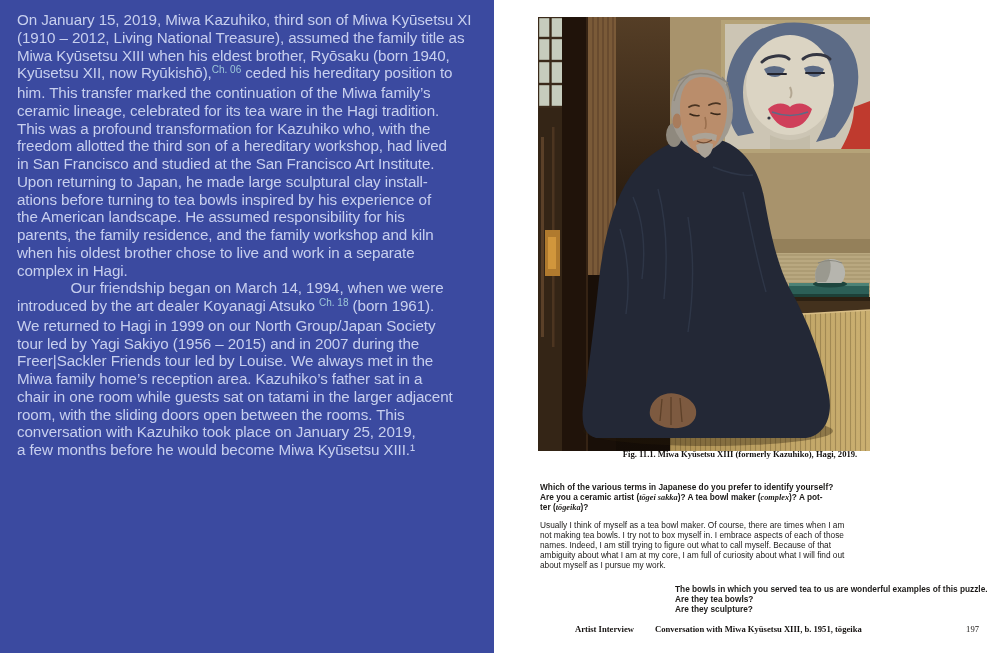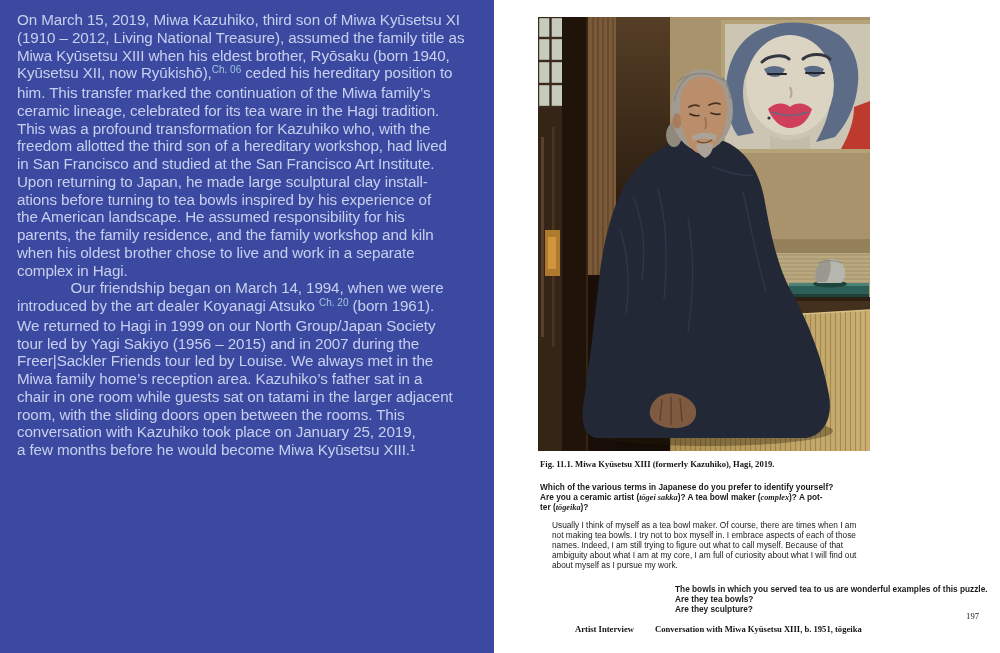--- a/index.html
+++ b/index.html
@@ -23,76 +23,76 @@
     font-size:10px;letter-spacing:0;
     position:relative;top:-5px;
     color:#9cc7d8;
   }
   
   .photo-wrap{
     position:absolute;left:538px;top:17px;width:332px;height:434px;
   }
   .photo-wrap svg{display:block;width:332px;height:434px;}
   .fig-caption{
-    position:absolute;left:540px;top:459px;width:400px;
+    position:absolute;left:540px;top:449px;width:400px;
     font:700 8.6px/10px "Liberation Serif",serif;color:#151210;
     white-space:pre;
+    text-align:center;
   }
   .q1{
     position:absolute;left:540px;top:483px;width:390px;
     font:600 8.3px/9.9px "Liberation Sans",sans-serif;color:#1c1a18;
     white-space:pre;
   }
   .q1 .it{font-style:italic;font-family:Liberation Serif, serif;}
   .a1{
     position:absolute;left:540px;top:521px;width:390px;
     font:400 8.3px/9.9px "Liberation Sans",sans-serif;color:#1c1a18;
     white-space:pre;
-    margin-left:12px;
   }
   .q2{
     position:absolute;left:655px;top:585px;width:340px;
     font:600 8.3px/9.9px "Liberation Sans",sans-serif;color:#1c1a18;
     white-space:pre;
     margin-left:20px;
   }
   .footer-left{
     position:absolute;left:540px;top:624px;
     font:700 8.6px/10px "Liberation Serif",serif;color:#151210;margin-left:35px;
   }
   .footer-center{
     position:absolute;left:655px;top:624px;
     font:700 8.6px/10px "Liberation Serif",serif;color:#151210;
   }
   .footer-page{
-    position:absolute;right:21px;top:611px;
+    position:absolute;right:21px;top:624px;
     font:400 8.6px/10px "Liberation Serif",serif;color:#151210;
   }
 </style>
 </head>
 <body>
 
 <div class="left-page">
-  <div class="left-copy"><span>On March 15, 2019, Miwa Kazuhiko, third son of Miwa Kyūsetsu XI
+  <div class="left-copy"><span>On January 15, 2019, Miwa Kazuhiko, third son of Miwa Kyūsetsu XI
 (1910 – 2012, Living National Treasure), assumed the family title as
 Miwa Kyūsetsu XIII when his eldest brother, Ryōsaku (born 1940,
 Kyūsetsu XII, now Ryūkishō),</span><span class="sup">Ch. 06</span><span> ceded his hereditary position to
 him. This transfer marked the continuation of the Miwa family’s
 ceramic lineage, celebrated for its tea ware in the Hagi tradition.
 This was a profound transformation for Kazuhiko who, with the
 freedom allotted the third son of a hereditary workshop, had lived
 in San Francisco and studied at the San Francisco Art Institute.
 Upon returning to Japan, he made large sculptural clay install-
 ations before turning to tea bowls inspired by his experience of
 the American landscape. He assumed responsibility for his
 parents, the family residence, and the family workshop and kiln
 when his oldest brother chose to live and work in a separate
 complex in Hagi.
              Our friendship began on March 14, 1994, when we were
-introduced by the art dealer Koyanagi Atsuko </span><span class="sup">Ch. 20</span><span> (born 1961).
+introduced by the art dealer Koyanagi Atsuko </span><span class="sup">Ch. 18</span><span> (born 1961).
 We returned to Hagi in 1999 on our North Group/Japan Society
 tour led by Yagi Sakiyo (1956 – 2015) and in 2007 during the
 Freer|Sackler Friends tour led by Louise. We always met in the
 Miwa family home’s reception area. Kazuhiko’s father sat in a
 chair in one room while guests sat on tatami in the larger adjacent
 room, with the sliding doors open between the rooms. This
 conversation with Kazuhiko took place on January 25, 2019,
 a few months before he would become Miwa Kyūsetsu XIII.¹</span></div>
 </div>
 

